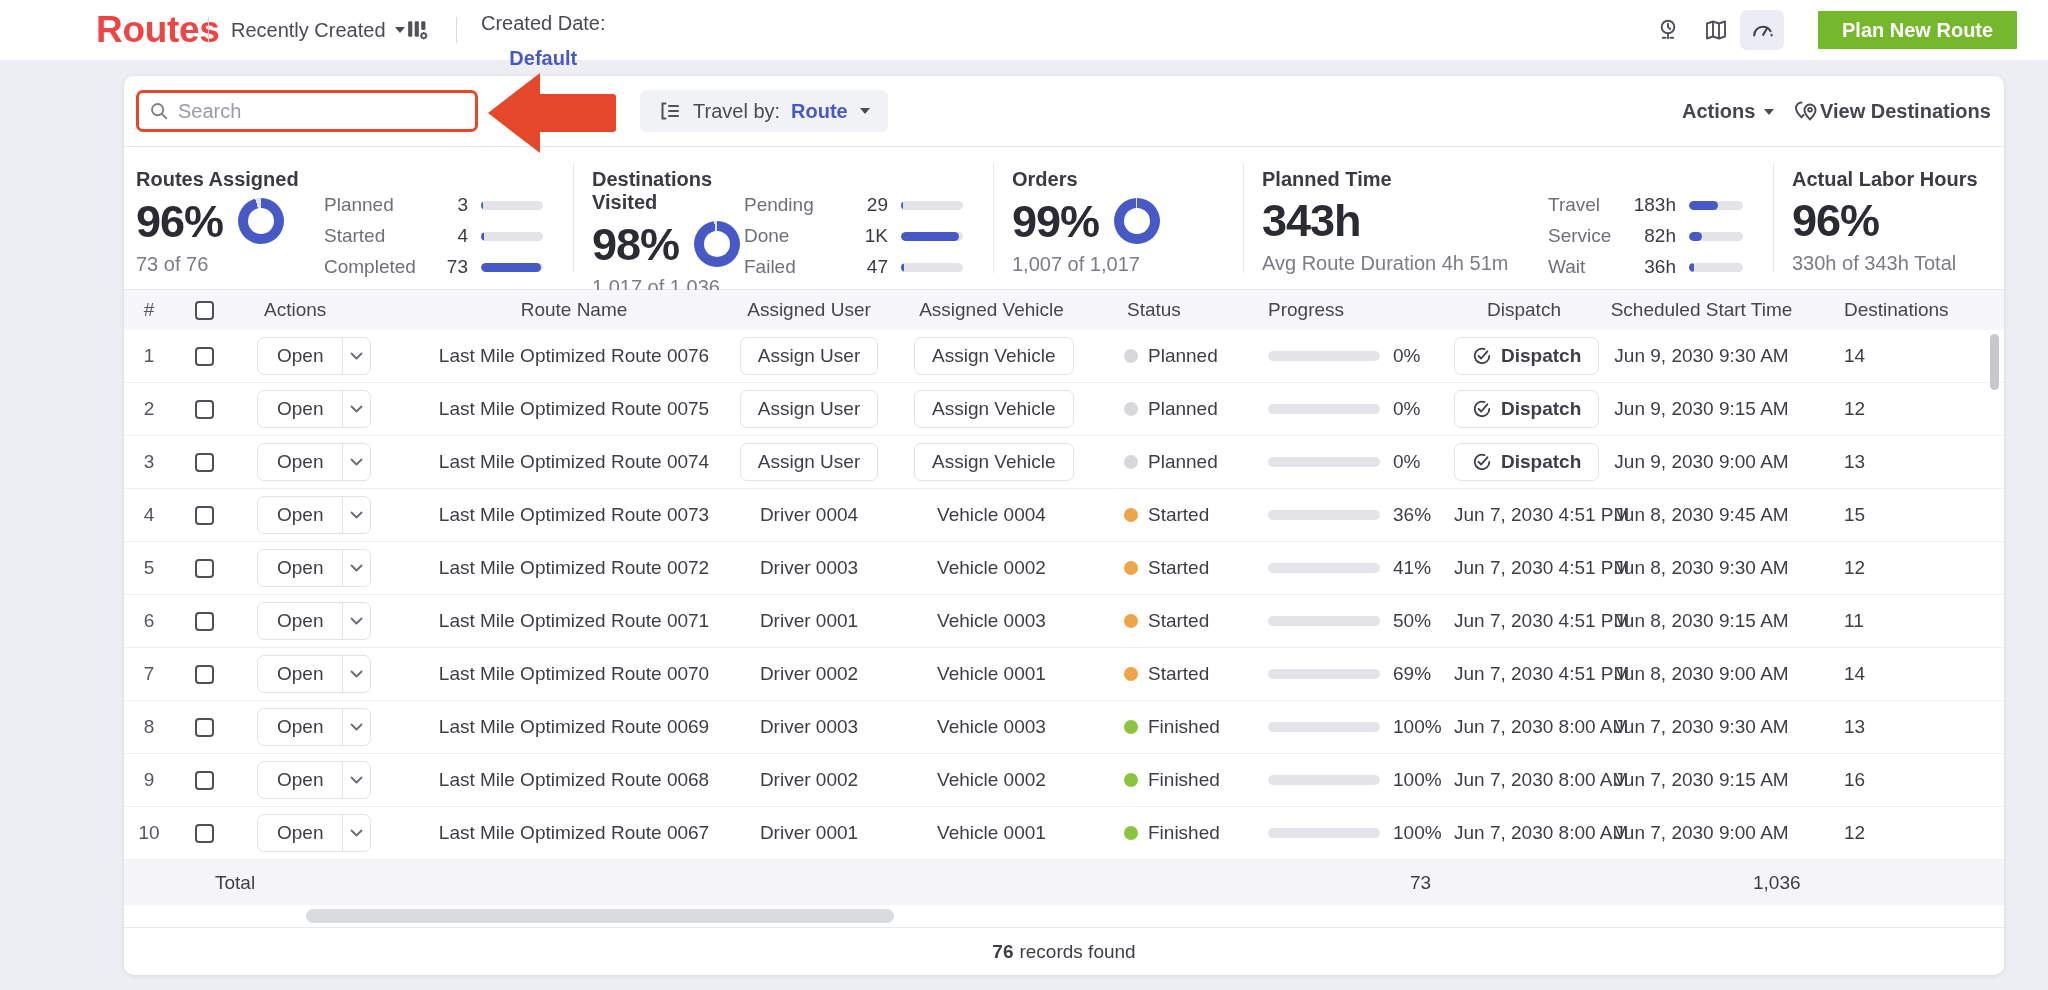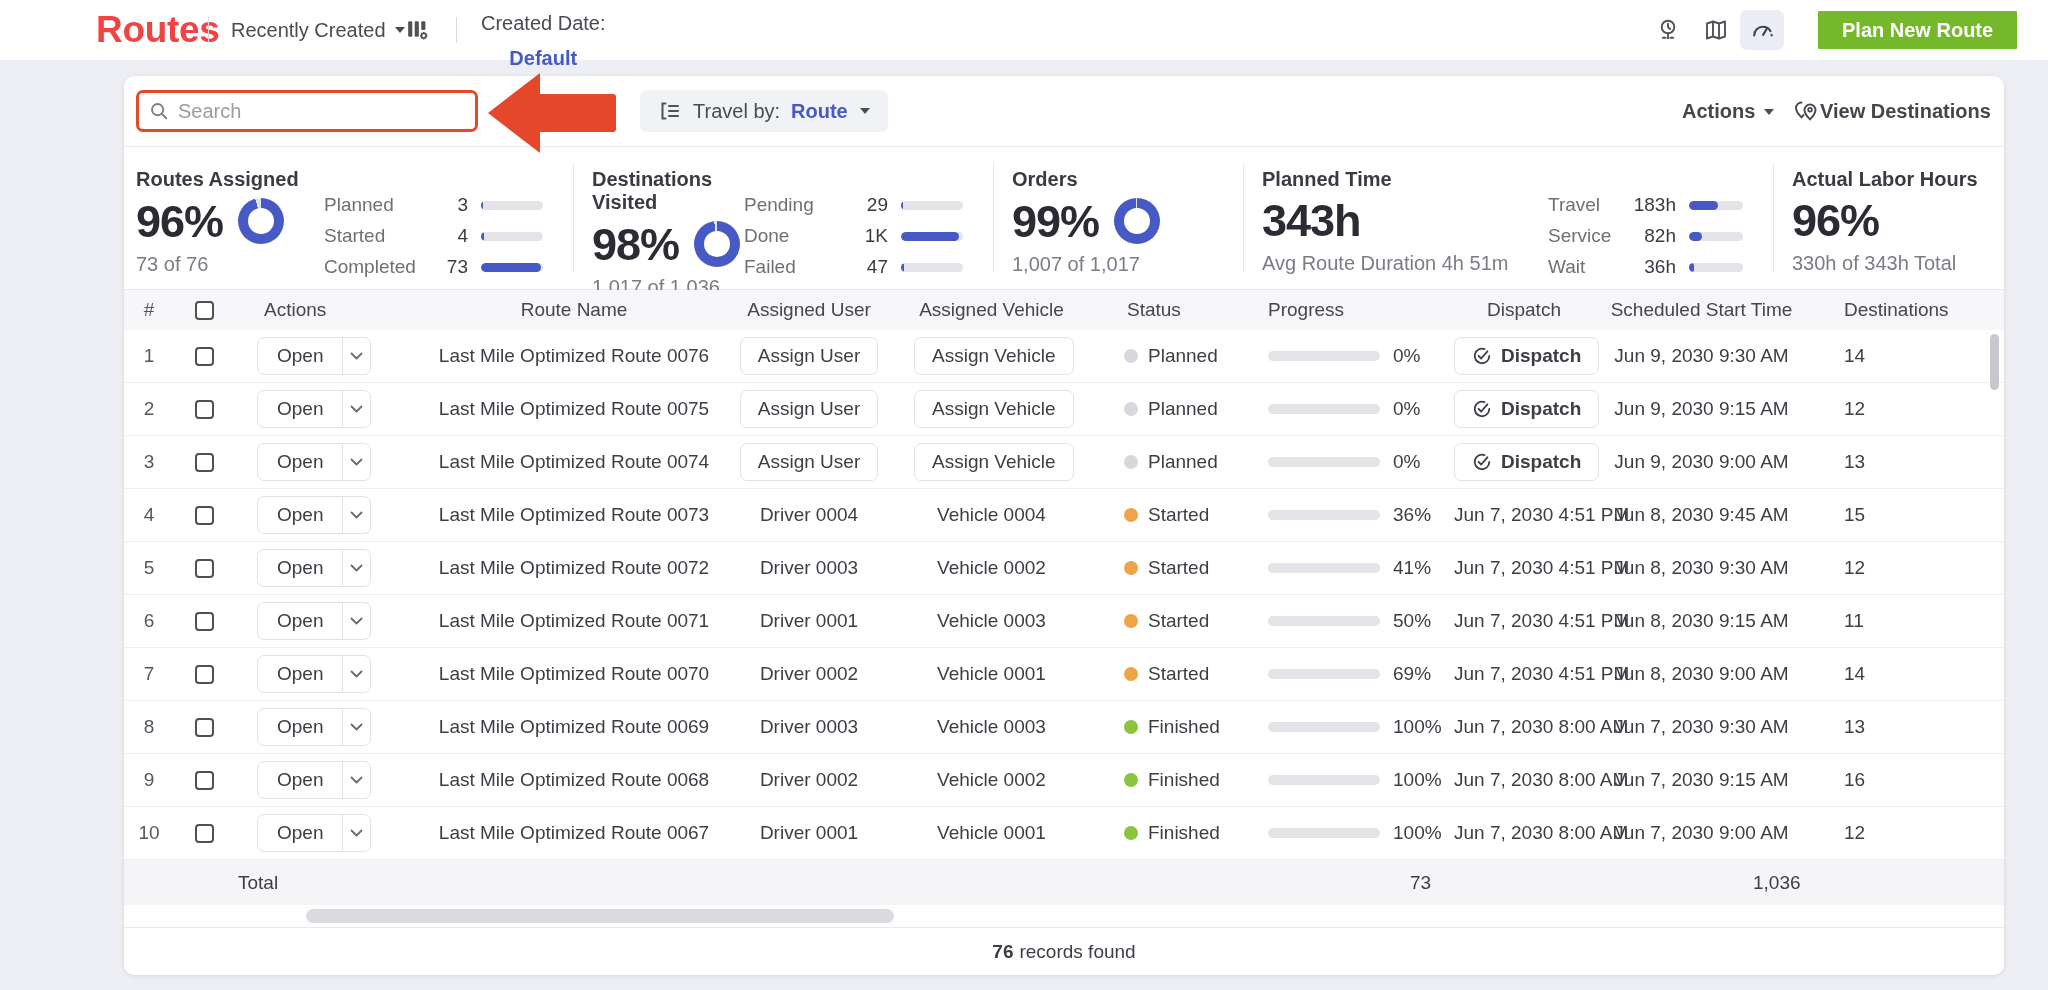--- a/index.html
+++ b/index.html
@@ -77,21 +77,21 @@
   .btn { display:inline-flex; align-items:center; justify-content:center; gap:9px; height:38px; padding:0 17px; background:#fff; border:1px solid var(--btn-border); border-radius:7px; font-size:19px; color:#3d3e45; cursor:pointer; white-space:nowrap; }
   .btn.bold { font-weight:700; }
   .dot { width:14px; height:14px; border-radius:50%; flex:none; }
   .dot.planned { background:var(--gray-dot); }
   .dot.started { background:var(--orange); }
   .dot.finished{ background:var(--green); }
   .ptrack { width:112px; height:10px; border-radius:5px; background:var(--track); overflow:hidden; flex:none; }
   .pfill { height:100%; border-radius:5px; background:var(--green); }
 
   .totalrow { position:absolute; left:0; top:784px; right:0; height:45px; background:#f5f5f7; display:flex; align-items:center; font-size:19px; color:#3d3e45; }
-  .total-label { padding-left:114px; width:1214px; }
+  .total-label { padding-left:91px; width:1214px; }
   .total-disp { width:165px; text-align:center; }
   .total-dest { margin-left:200px; padding-left:50px; }
 
   .hthumb { position:absolute; left:182px; top:833px; width:588px; height:14px; background:#dadbdf; border-radius:7px; cursor:pointer; }
   .vthumb { position:absolute; right:5px; top:258px; width:9px; height:56px; background:#c7c8cd; border-radius:5px; cursor:pointer; }
 
   .cardfooter { position:absolute; left:0; right:0; top:851px; height:48px; border-top:1px solid var(--border); display:flex; align-items:center; justify-content:center; font-size:19px; color:#3d3e45; }
   .cardfooter b { font-weight:700; margin-right:6px; }
 </style>
 </head>

